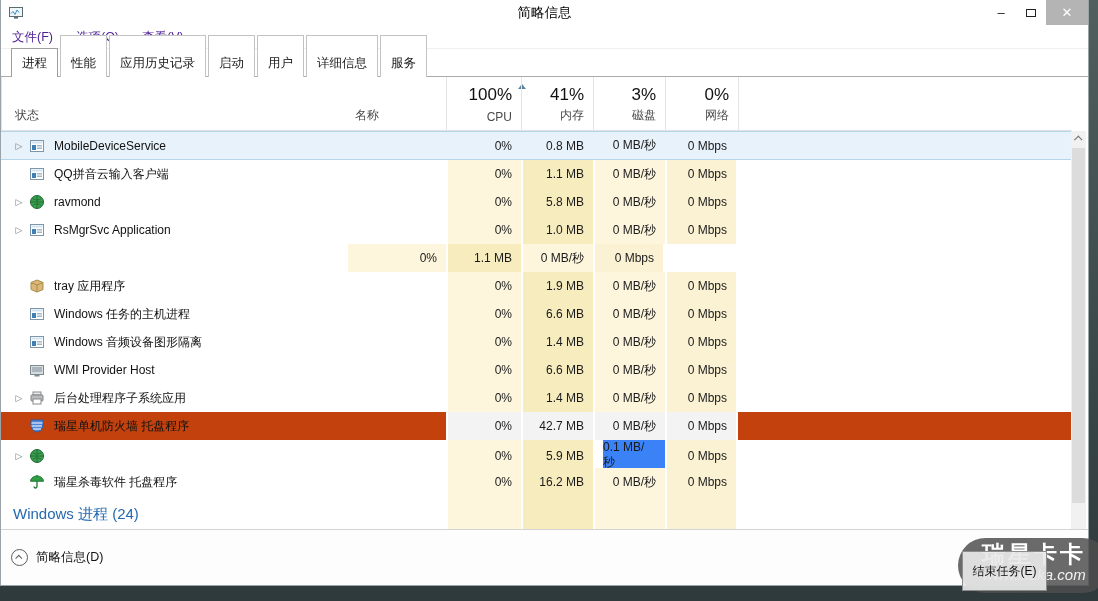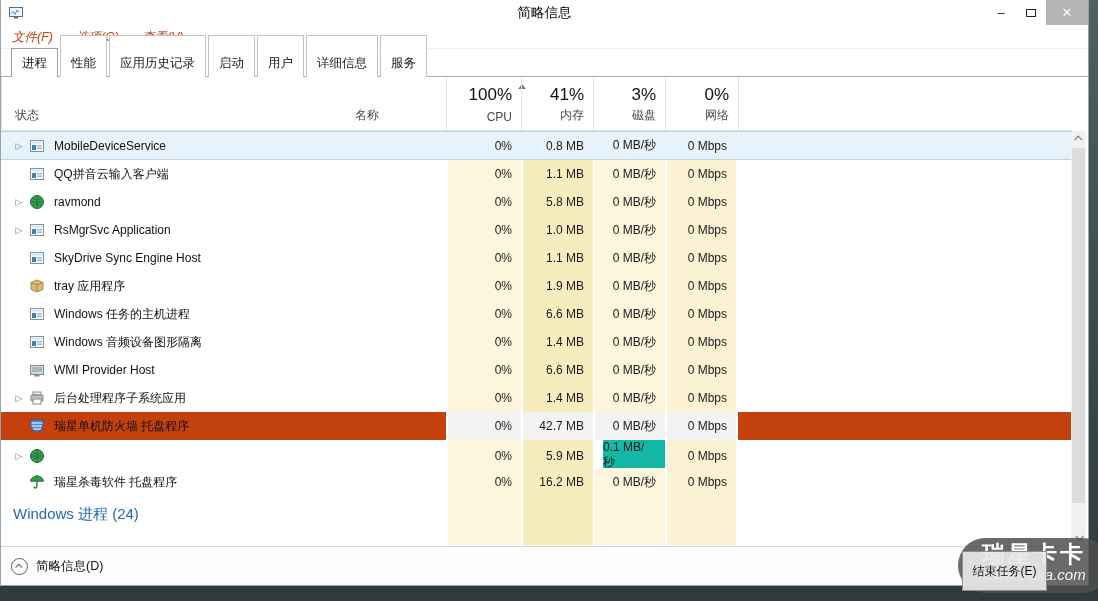--- a/index.html
+++ b/index.html
@@ -13,21 +13,21 @@
   .app-icon { margin-left:7px; width:16px; height:16px; }
   .title { position:absolute; left:0; right:0; text-align:center; font-size:13.5px; color:#000; }
   .wincontrols { position:absolute; right:0; top:0; height:26px; display:flex; }
   .winbtn { width:30px; height:25px; display:flex; align-items:center; justify-content:center;
             font-size:13px; color:#222; cursor:default; }
   .winbtn.max .box { width:10px; height:8px; border:1.5px solid #222; }
   .winbtn.close { width:42px; background:#b4b4b4; color:#fff; font-size:13px; }
   
   .menubar { height:23px; display:flex; align-items:center; padding-left:11px;
              border-bottom:1px solid #f0f0f0; }
-  .menu-item { font-size:12.5px; color:#c2410c; margin-right:23px;font-style:italic; }
+  .menu-item { font-size:12.5px; color:#4c1d95; margin-right:23px; }
   
   .tabstrip { position:relative; height:28px; padding-left:10px; border-bottom:1px solid #ababab; display:flex; align-items:flex-end; }
   .tab { font-size:12.5px; color:#1a1a1a; padding:19px 10px 5px; border:1px solid #c3c3c3;
          border-bottom:none; margin-right:2px; background:#fff; position:relative; top:1px; }
   .tab.active { border-color:#9e9e9e; padding-top:6px; z-index:2; background:#fff;
                 box-shadow:0 2px 0 #fff; }
   
   .thead { position:relative; height:54px; width:1071px; display:grid;
            grid-template-columns:345px 100px 75px 72px 72px 73px 1fr;
            border-bottom:1px solid #e2e2e2; }
@@ -48,39 +48,39 @@
   .row .name { display:flex; align-items:center; height:100%; overflow:hidden; white-space:nowrap; }
   .exp { width:20px; margin-left:8px; text-align:center; font-size:9px; color:#7b7b7b; flex:none; }
   .ico { width:16px; height:16px; margin-right:9px; flex:none; }
   .pname { font-size:12px; color:#111; }
   .v { height:100%; display:flex; align-items:center; justify-content:flex-end;
        padding-right:9px; font-size:12px; color:#1a1a1a; border-left:2px solid #fff; }
   .v.cpu  { background:#fdf6dc; }
   .v.mem  { background:#f7ecbe; }
   .v.disk { background:#fdf6dc; }
   .v.net  { background:#faf2d3; border-right:2px solid #fff; }
-  .v.warm { background:#14b8a6;margin-left:8px; }
+  .v.warm { background:#3b82f6;margin-left:8px; }
   .row.selected { background:#e7f2fa; border-top:1px solid #b5d6ea; border-bottom:1px solid #b5d6ea; height:29px; }
   .row.selected .v { background:transparent; border-color:transparent; }
   .row.hover { background:#c2410c; }
   .row.hover .v { background:#f3f3f3; border-color:#fff; }
   .grouprow { height:36px; }
   .grouprow .gname { display:flex; align-items:center; padding-left:12px;
                      font-size:15px; color:#2569b0; }
   .partialrow { height:13px; overflow:hidden; }
   
   .vscroll { position:absolute; right:2px; top:131px; width:15px; height:414px; background:#f1f1f1; }
   .sb-btn { position:absolute; left:0; width:15px; height:16px; display:flex; align-items:center; justify-content:center; }
   .sb-btn.up { top:0; } .sb-btn.down { bottom:0; }
   .chev { width:6px; height:6px; border-left:1.6px solid #6f6f6f; border-top:1.6px solid #6f6f6f; }
   .chev.up { transform:rotate(45deg) translateY(1px); }
   .chev.down { transform:rotate(225deg) translateY(1px); }
   .sb-thumb { position:absolute; left:1px; top:17px; width:13px; height:355px; background:#dcdcdc; }
   
-  .footer { position:absolute; left:0; right:0; bottom:0; height:39px; background:#fdfdfd;
+  .footer { position:absolute; left:0; right:0; bottom:0; height:56px; background:#fdfdfd;
             border-top:1px solid #d4d4d4; display:flex; padding-left:10px; }
   .detail-toggle { display:flex; align-items:center; }
   .circ { width:17px; height:17px; border:1px solid #5c5c5c; border-radius:50%;
           display:flex; align-items:center; justify-content:center; margin-right:8px; }
   .circ .chev { border-color:#5c5c5c; width:5px; height:5px; }
   .detail-label { font-size:12.5px; color:#111; }
   
   .watermark { position:absolute; left:958px; top:538px; width:152px; height:55px;
                background:rgba(78,78,78,0.84); border-radius:28px; color:#fff;
                text-align:center; overflow:hidden; }
@@ -229,31 +229,20 @@
           </div>
         <div></div>
         <div class="v cpu">0%</div>
         <div class="v mem">1.0 MB</div>
         <div class="v disk">0 MB/秒</div>
         <div class="v net">0 Mbps</div>
         <div></div>
       </div>
 
       <div class="row">
-        <div class="name">
-            <span class="exp"></span>
-          <svg class="ico" viewBox="0 0 16 16">
-              <rect x="1.5" y="2.5" width="13" height="11" fill="#fff" stroke="#7e96a8"></rect>
-              <rect x="2.5" y="3.5" width="11" height="2" fill="#cfe3f0"></rect>
-              <rect x="3" y="7" width="4" height="5" fill="#3e7fb5"></rect>
-              <rect x="8" y="7" width="5" height="1.5" fill="#9fb9cc"></rect>
-              <rect x="8" y="9.5" width="5" height="1.5" fill="#9fb9cc"></rect>
-            </svg>
-          <span class="pname">SkyDrive Sync Engine Host</span>
-          </div>
         <div></div>
         <div class="v cpu">0%</div>
         <div class="v mem">1.1 MB</div>
         <div class="v disk">0 MB/秒</div>
         <div class="v net">0 Mbps</div>
         <div></div>
       </div>
 
       <div class="row">
         <div class="name">

